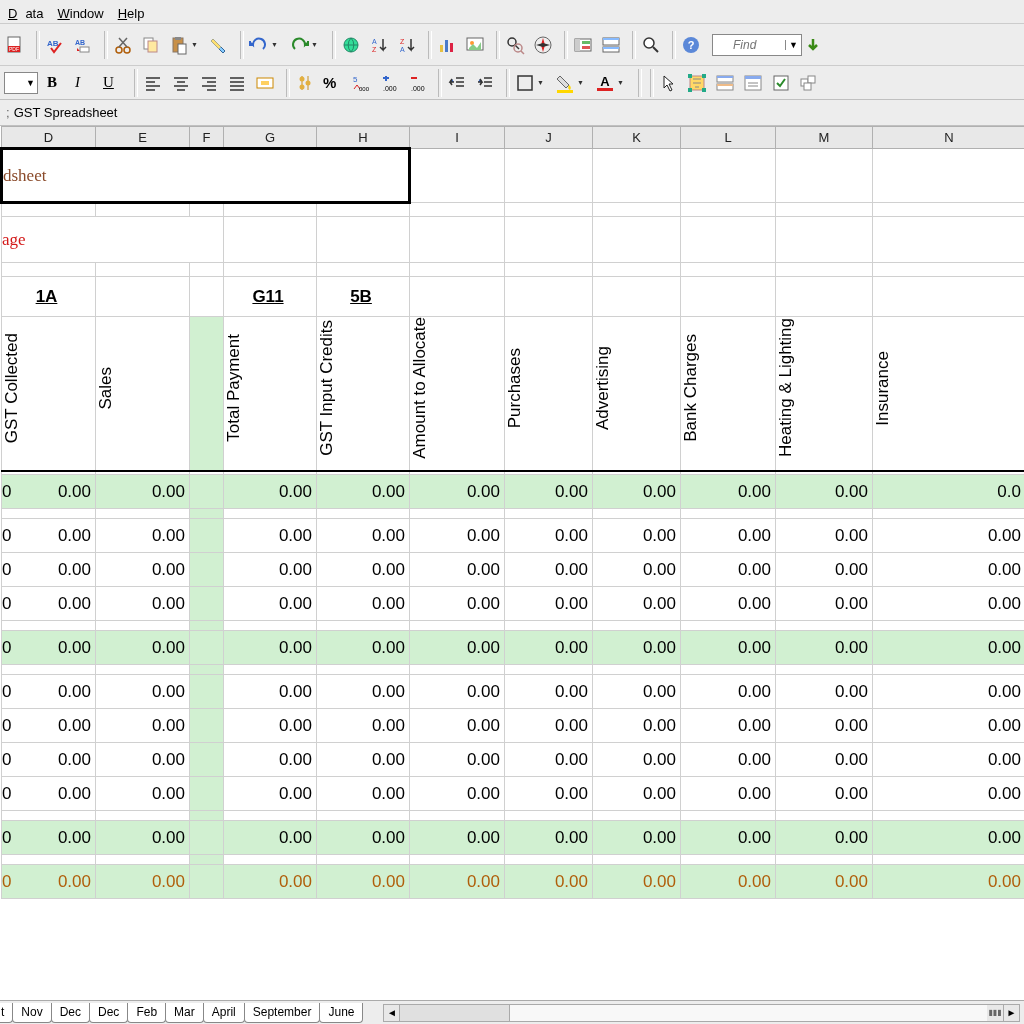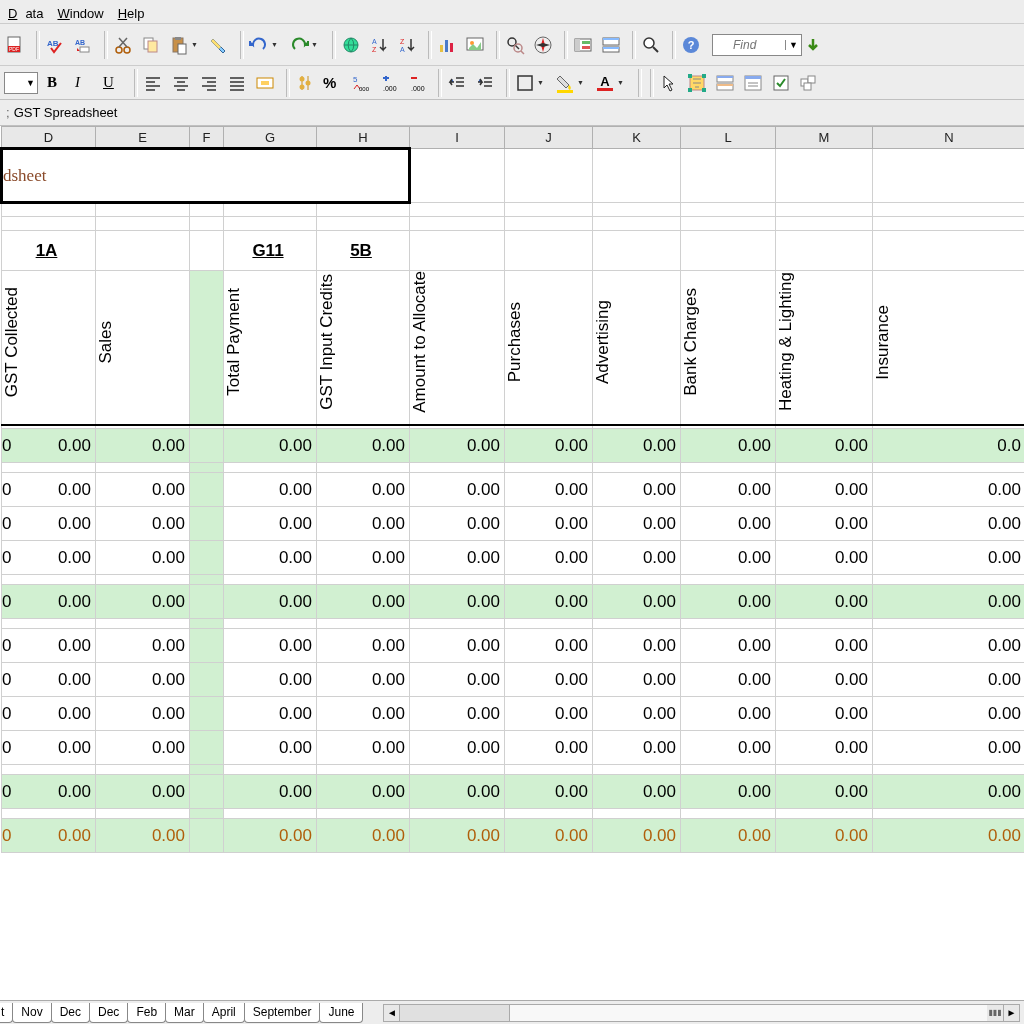--- a/index.html
+++ b/index.html
@@ -422,20 +422,31 @@
           <td style="height:14px"></td>
           <td style="height:14px"></td>
           <td style="height:14px"></td>
           <td style="height:14px"></td>
           <td style="height:14px"></td>
           <td style="height:14px"></td>
           <td style="height:14px"></td>
           <td style="height:14px"></td>
         </tr>
         <tr>
+          <td colspan="3" class="page-cell">age</td>
+          <td></td>
+          <td></td>
+          <td></td>
+          <td></td>
+          <td></td>
+          <td></td>
+          <td></td>
+          <td></td>
+        </tr>
+        <tr>
           <td style="height:14px"></td>
           <td style="height:14px"></td>
           <td style="height:14px"></td>
           <td style="height:14px"></td>
           <td style="height:14px"></td>
           <td style="height:14px"></td>
           <td style="height:14px"></td>
           <td style="height:14px"></td>
           <td style="height:14px"></td>
           <td style="height:14px"></td>

